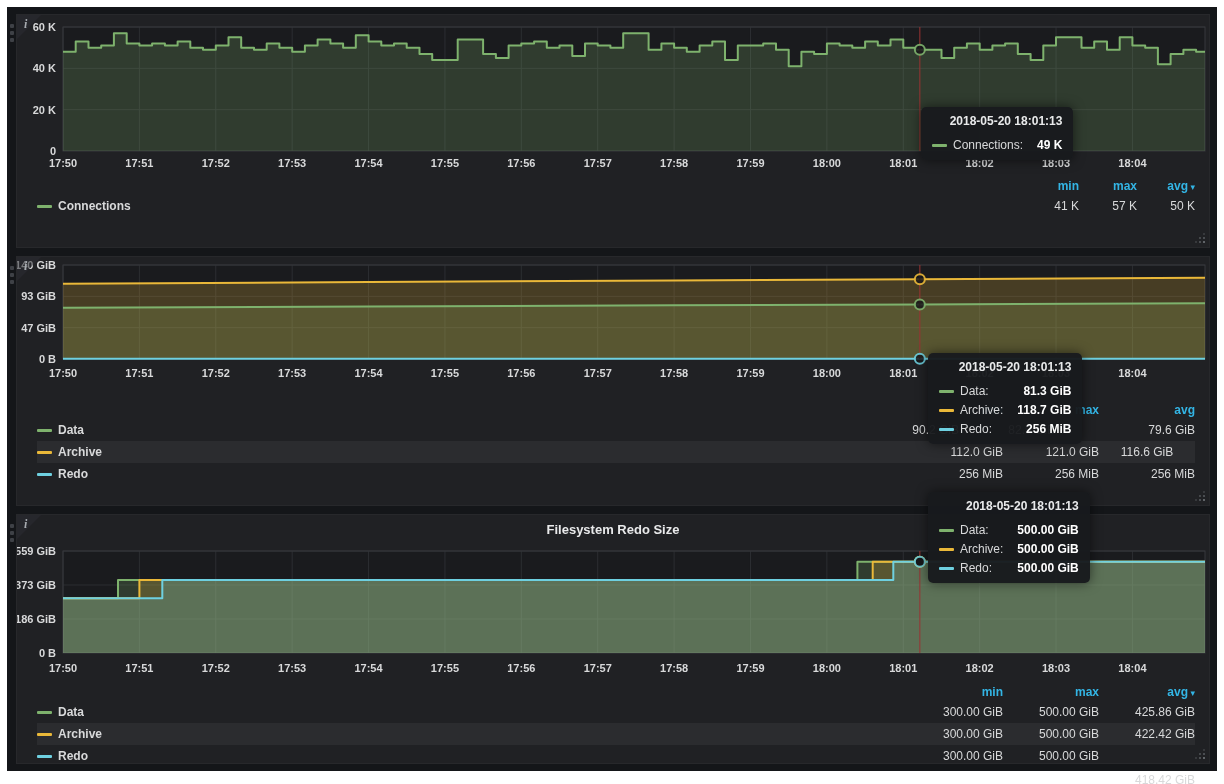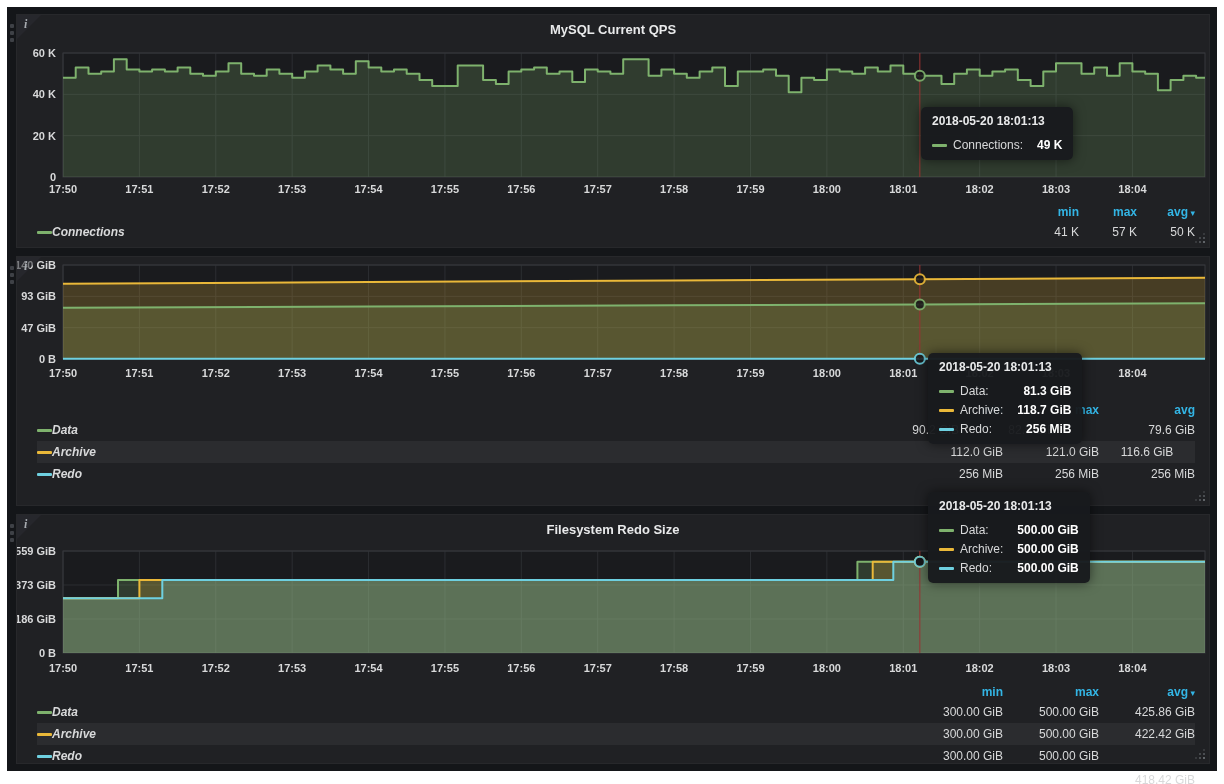--- a/index.html
+++ b/index.html
@@ -51,56 +51,55 @@
   .rsz{position:absolute;right:3px;bottom:3px;width:12px;height:12px;cursor:nwse-resize;z-index:3;}
   .rsz::after{
     content:"";position:absolute;right:1px;bottom:1px;width:2px;height:2px;background:#606468;
     box-shadow:-4px 0 0 #4a4d51,0 -4px 0 #4a4d51,-8px 0 0 #37393c,0 -8px 0 #37393c,-4px -4px 0 #44474a;
   }
   
   .legend{padding:0 14px 0 20px;}
   .lrow{display:flex;align-items:center;height:22px;font-size:12px;color:#d8d9da;}
   .lrow.striped{background:rgba(255,255,255,0.05);}
   .lrow.header{height:18px;}
-  .lname{flex:1;display:flex;align-items:center;cursor:pointer;font-weight:600;font-style:italic;}
+  .lname{flex:1;display:flex;align-items:center;gap:6px;cursor:pointer;font-weight:600;}
   .dash{display:inline-block;width:15px;height:3px;border-radius:1px;flex:0 0 auto;}
   .lstat{text-align:right;font-weight:400;}
   .lhead{text-align:right;font-weight:700;color:#33b5e5;cursor:pointer;font-size:12px;}
   .caret{font-size:9px;color:#33b5e5;}
   
   .gtooltip{
     position:absolute;z-index:20;
     background:rgba(24,26,29,0.96);
     border-radius:5px;
     box-shadow:0 0 12px rgba(0,0,0,0.55);
     padding:7px 11px 8px 11px;
     font-size:12px;color:#d8d9da;
     pointer-events:none;
   }
-  .ttime{font-weight:700;text-align:left;color:#e9eaeb;margin-bottom:5px;white-space:nowrap;}
+  .ttime{font-weight:700;text-align:right;color:#e9eaeb;margin-bottom:5px;white-space:nowrap;}
   .trow{display:flex;align-items:flex-end;height:19px;white-space:nowrap;}
   .trow .tlabel{display:flex;align-items:center;gap:6px;margin-right:14px;}
   .trow .tval{margin-left:auto;font-weight:700;color:#ffffff;}
 </style>
 </head>
 <body>
 
 <div class="dashboard">
 
   <section class="panel panel-1">
     <div class="grip">
         <i></i>
         <i></i>
         <i></i>
       </div>
     <div class="corner">
       <span class="corner-tri"></span>
       <span class="corner-i">i</span>
     </div>
-    <h2 class="ptitle">MySQL Current QPS</h2>
     <svg id="chart0" class="chart" width="1194" height="160" viewBox="0 0 1194 160">
         <rect x="46" y="12" width="1142" height="124" fill="#1a1b1e"></rect>
         <line x1="46" y1="12" x2="46" y2="136" stroke="#2c2e32" stroke-width="1"></line>
         <line x1="122.38795986622073" y1="12" x2="122.38795986622073" y2="136" stroke="#2c2e32" stroke-width="1"></line>
         <line x1="198.77591973244145" y1="12" x2="198.77591973244145" y2="136" stroke="#2c2e32" stroke-width="1"></line>
         <line x1="275.1638795986622" y1="12" x2="275.1638795986622" y2="136" stroke="#2c2e32" stroke-width="1"></line>
         <line x1="351.5518394648829" y1="12" x2="351.5518394648829" y2="136" stroke="#2c2e32" stroke-width="1"></line>
         <line x1="427.9397993311037" y1="12" x2="427.9397993311037" y2="136" stroke="#2c2e32" stroke-width="1"></line>
         <line x1="504.32775919732444" y1="12" x2="504.32775919732444" y2="136" stroke="#2c2e32" stroke-width="1"></line>
         <line x1="580.7157190635452" y1="12" x2="580.7157190635452" y2="136" stroke="#2c2e32" stroke-width="1"></line>

